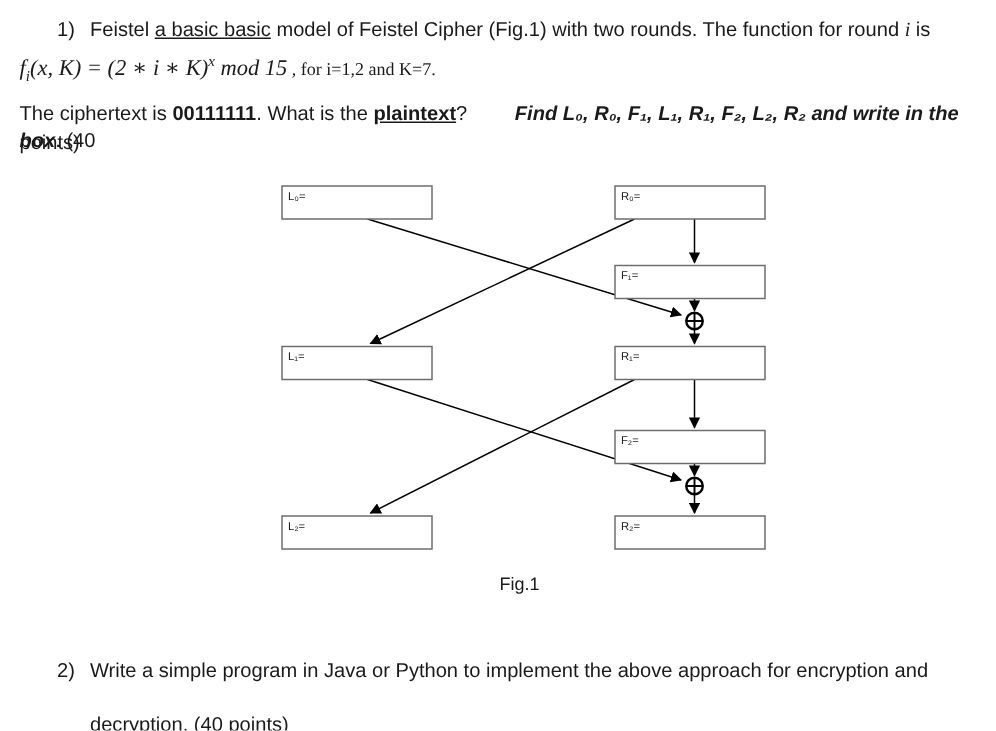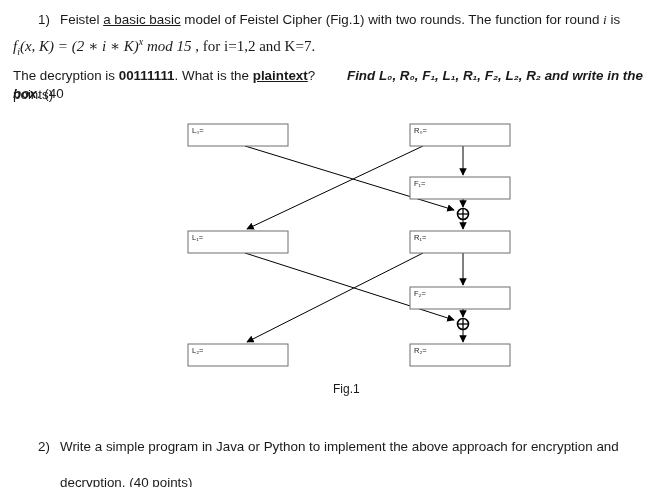--- a/index.html
+++ b/index.html
@@ -14,21 +14,21 @@
   .u { text-decoration:underline; }
   b { font-weight:bold; }
   .bi { font-weight:bold; font-style:italic;margin-left:28px; }
   .mathvar { font-family:"Liberation Serif","DejaVu Serif",serif; font-style:italic; }
   .math {
     font-family:"Liberation Serif","DejaVu Serif",serif;
     font-style:italic; font-size:15px;
   }
   .math sub { font-size:10px; }
   .math sup { font-size:10px; }
-  .tail { font-style:normal; font-size:15px; }
+  .tail { font-style:normal; font-size:12px; }
   #q1-line1 { left:38px; top:11px; width:620px; }
   #q1-formula { left:13px; top:35px; }
   #q1-p2-line1 { left:13px; top:67px; width:645px; }
   #q1-p2-line2 { left:13px; top:86px; }
   #feistel-svg { left:183px; top:119px; }
   #q2-line1 { left:38px; top:438px; width:620px; }
   #q2-line2 { left:60px; top:474px; }
   svg text.boxlabel {
     font-family:"Liberation Sans","DejaVu Sans",sans-serif;
     font-size:7.5px; fill:#1a1a1a; font-style:normal;
@@ -47,21 +47,21 @@
 
 <div id="q1-line1" class="abs">
   <span class="qnum">1)</span><span><span>Feistel </span><span class="u">a basic basic</span><span> model of Feistel Cipher (Fig.1) with two rounds. The function for round </span><span class="mathvar">i</span><span> is</span></span>
 </div>
 
 <div id="q1-formula" class="abs">
   <span class="math"><span>f</span><sub>i</sub><span>(x, K) = (2 ∗ i ∗ K)</span><sup>x</sup><span> mod 15</span><span class="tail"> , for i=1,2 and K=7.</span></span>
 </div>
 
 <div id="q1-p2-line1" class="abs">
-  <span>The decryption is  </span><b>00111111</b><span>. What is the </span><b class="u">plaintext</b><span>? </span><span class="bi">Find L₀, R₀, F₁, L₁, R₁, F₂, L₂, R₂ and write in the box</span><span>. (40</span>
+  <span>The ciphertext is  </span><b>00111111</b><span>. What is the </span><b class="u">plaintext</b><span>? </span><span class="bi">Find L₀, R₀, F₁, L₁, R₁, F₂, L₂, R₂ and write in the box</span><span>. (40</span>
 </div>
 <div id="q1-p2-line2" class="abs">points)</div>
 
 <svg id="feistel-svg" class="abs" width="350" height="290" viewBox="0 0 350 290">
   <defs>
     <marker id="arr" viewBox="0 0 10 10" refX="9" refY="5" markerWidth="7.5" markerHeight="7.5" orient="auto-start-reverse">
       <path d="M0,0 L10,5 L0,10 z" fill="#000000"></path>
     </marker>
   </defs>
 

